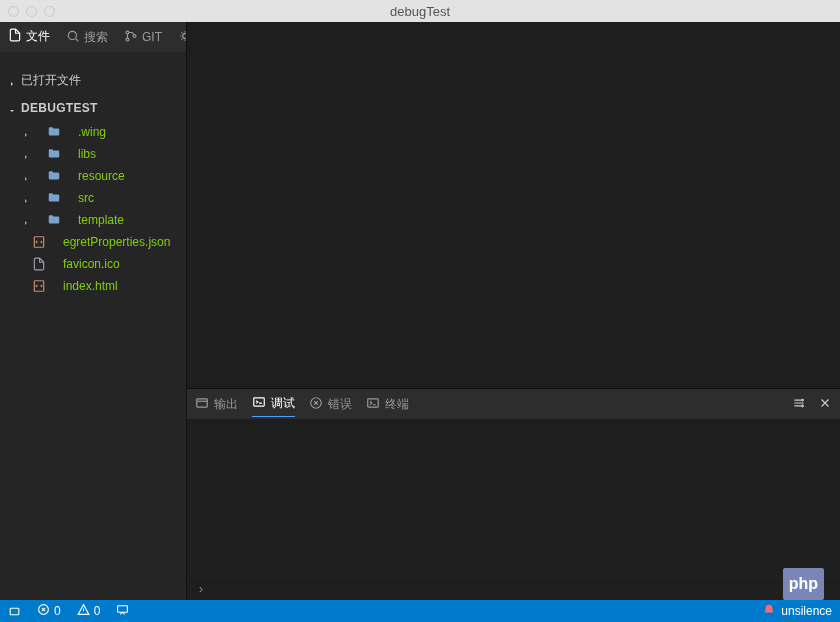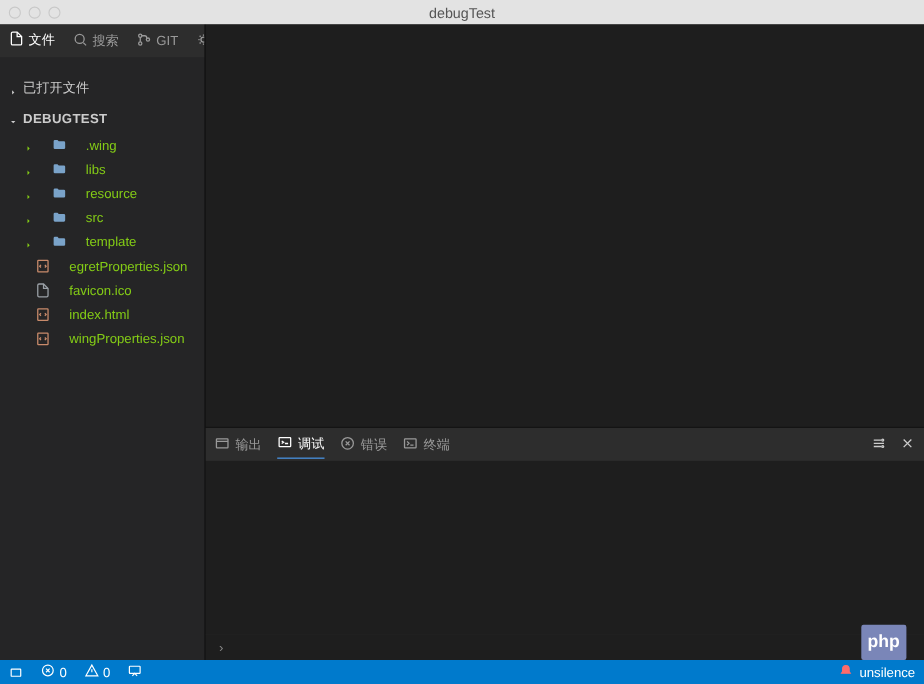--- a/index.html
+++ b/index.html
@@ -181,29 +181,20 @@
         </div>
         <div class="row file">
           <span class="code-icon">
             <svg viewBox="0 0 24 24" fill="none" stroke="#c98b6b" stroke-width="2">
               <rect x="4" y="3" width="16" height="18" rx="1"></rect>
               <path d="M9 10l-2 2 2 2M15 10l2 2-2 2"></path>
             </svg>
           </span>
           <span>index.html</span>
         </div>
-        <div class="row file">
-          <span class="code-icon">
-            <svg viewBox="0 0 24 24" fill="none" stroke="#c98b6b" stroke-width="2">
-              <rect x="4" y="3" width="16" height="18" rx="1"></rect>
-              <path d="M9 10l-2 2 2 2M15 10l2 2-2 2"></path>
-            </svg>
-          </span>
-          <span>wingProperties.json</span>
-        </div>
       </div>
   </div>
 
   <div class="editor">
     <div class="editor-body"></div>
 
     <div class="panel">
       <div class="panel-tabs">
         <div class="p-tab">
           <span><svg viewBox="0 0 24 24" fill="none" stroke="currentColor" stroke-width="2">

